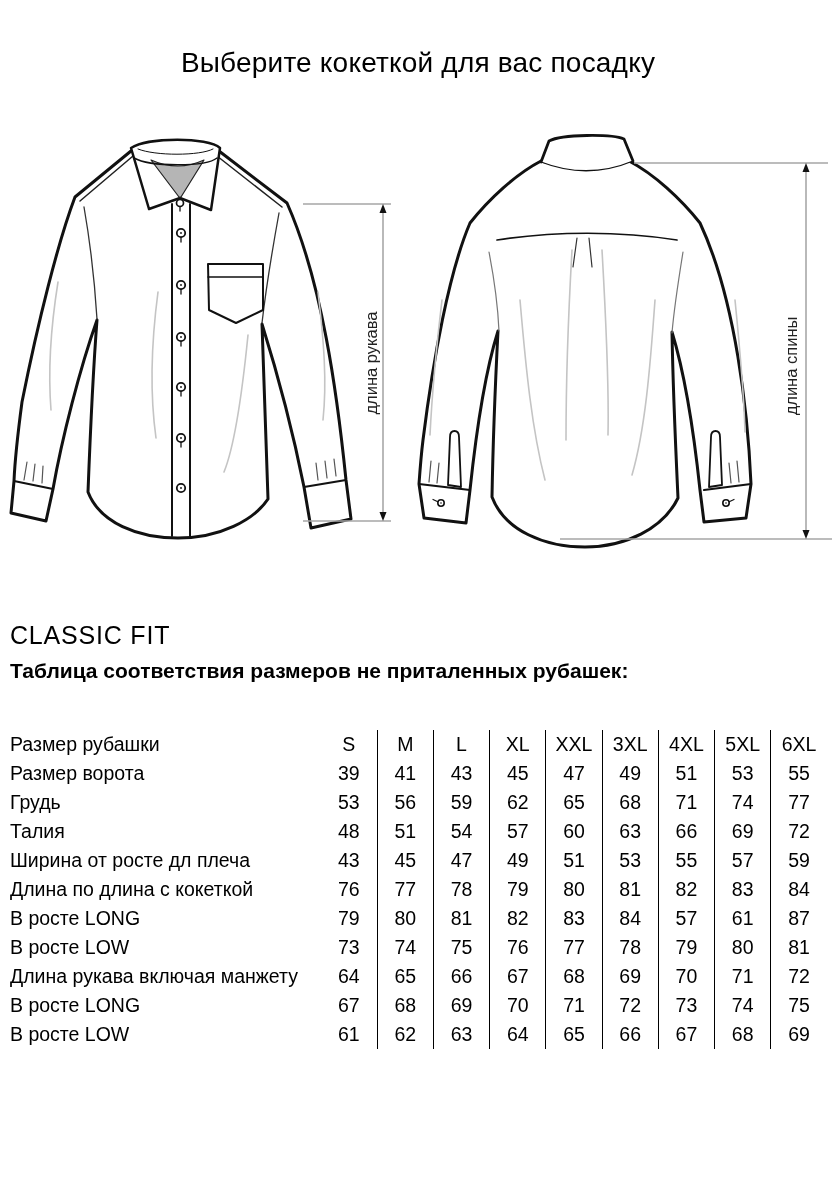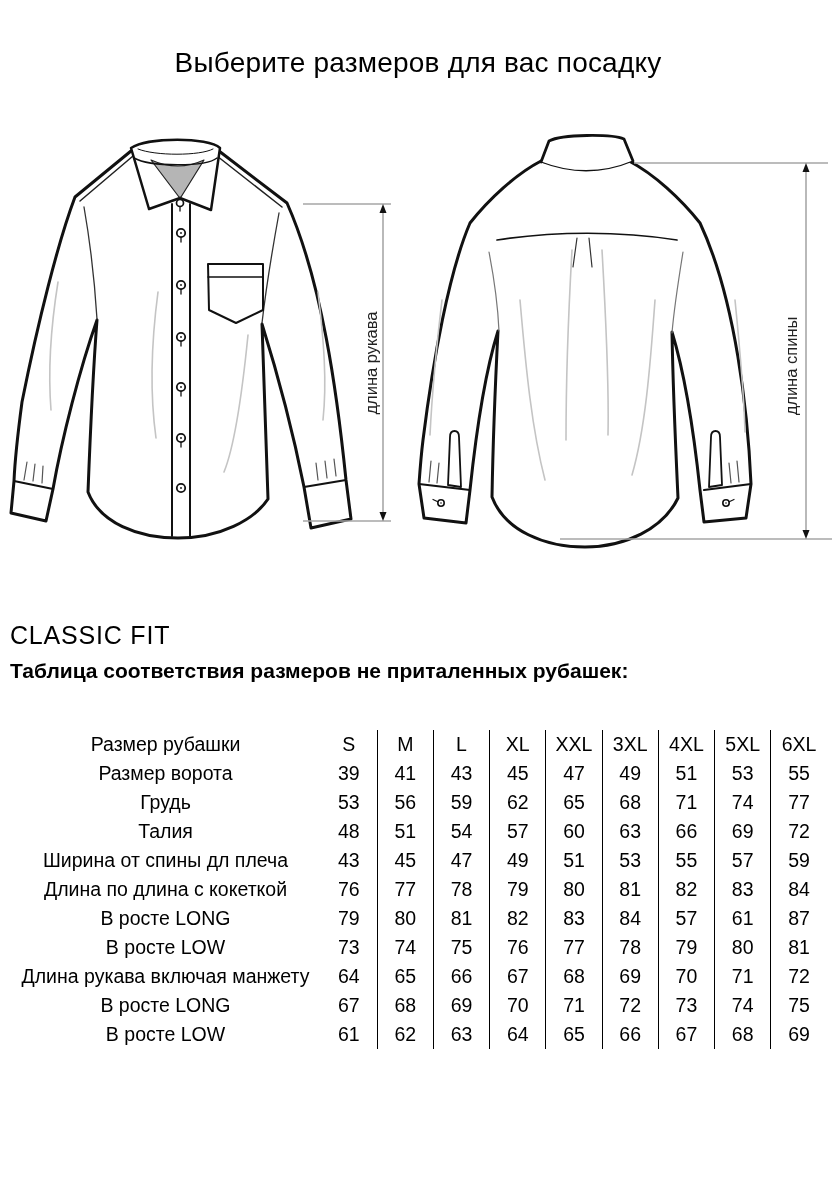--- a/index.html
+++ b/index.html
@@ -7,31 +7,31 @@
         font-family:"Liberation Sans",sans-serif;color:#000;}
   .title{position:absolute;top:48px;left:0;width:836px;text-align:center;
          font-size:28px;line-height:30px;font-weight:400;letter-spacing:0.2px;}
   .diagram-svg{position:absolute;left:0;top:120px;width:836px;height:445px;}
   .classic-heading{position:absolute;left:10px;top:621px;font-size:25px;line-height:29px;
          font-weight:normal;letter-spacing:0.8px;}
   .subtitle{position:absolute;left:10px;top:657px;font-size:21px;line-height:27px;font-weight:700;}
   table.size-table{position:absolute;left:10px;top:730px;width:817px;border-collapse:collapse;
          table-layout:fixed;font-size:19.5px;}
   table.size-table td{height:29px;padding:0;white-space:nowrap;vertical-align:middle;}
-  table.size-table td.lbl{width:311px;text-align:center;}
+  table.size-table td.lbl{width:311px;text-align:left;}
   table.size-table td.val{text-align:center;}
   table.size-table td.v{border-left:1.5px solid #000;}
   svg text{font-family:"Liberation Sans",sans-serif;}
 </style>
 </head>
 <body>
 
 <div class="page">
 
-  <div class="title">Выберите размеров для вас посадку</div>
+  <div class="title">Выберите кокеткой для вас посадку</div>
 
   <svg class="diagram-svg" viewBox="0 120 836 445">
 
     <g stroke-linejoin="round" stroke-linecap="round">
 
       <path d="M 131,151 L 75,197
            C 58,242 38,322 22,402
            C 18,432 15,458 14,481
            L 11,513 L 46,521 L 53,489
            C 62,438 80,368 97,320
@@ -230,21 +230,21 @@
           <td class="val v">51</td>
           <td class="val v">54</td>
           <td class="val v">57</td>
           <td class="val v">60</td>
           <td class="val v">63</td>
           <td class="val v">66</td>
           <td class="val v">69</td>
           <td class="val v">72</td>
         </tr>
         <tr>
-          <td class="lbl">Ширина от спины дл плеча</td>
+          <td class="lbl">Ширина от росте дл плеча</td>
           <td class="val">43</td>
           <td class="val v">45</td>
           <td class="val v">47</td>
           <td class="val v">49</td>
           <td class="val v">51</td>
           <td class="val v">53</td>
           <td class="val v">55</td>
           <td class="val v">57</td>
           <td class="val v">59</td>
         </tr>

